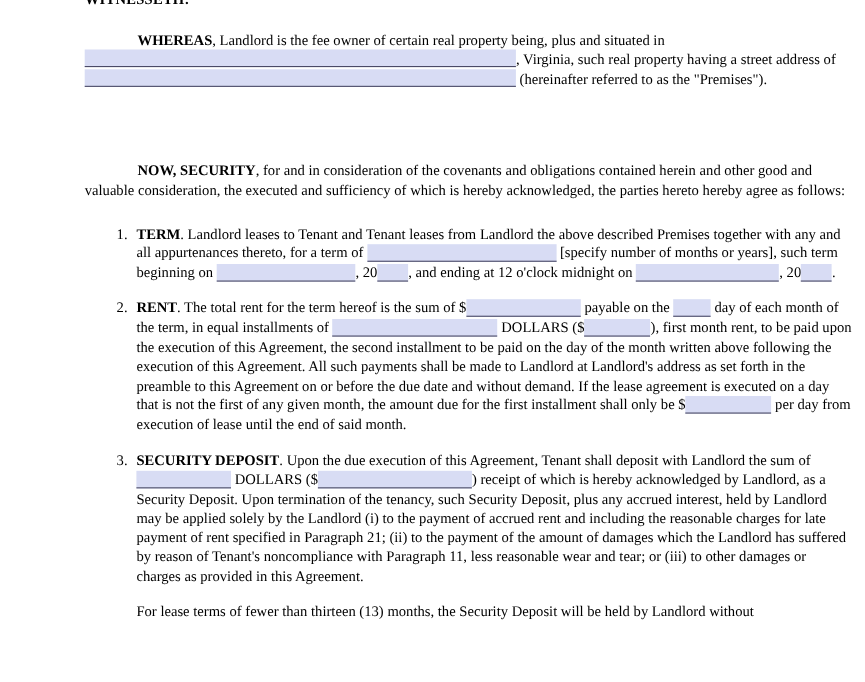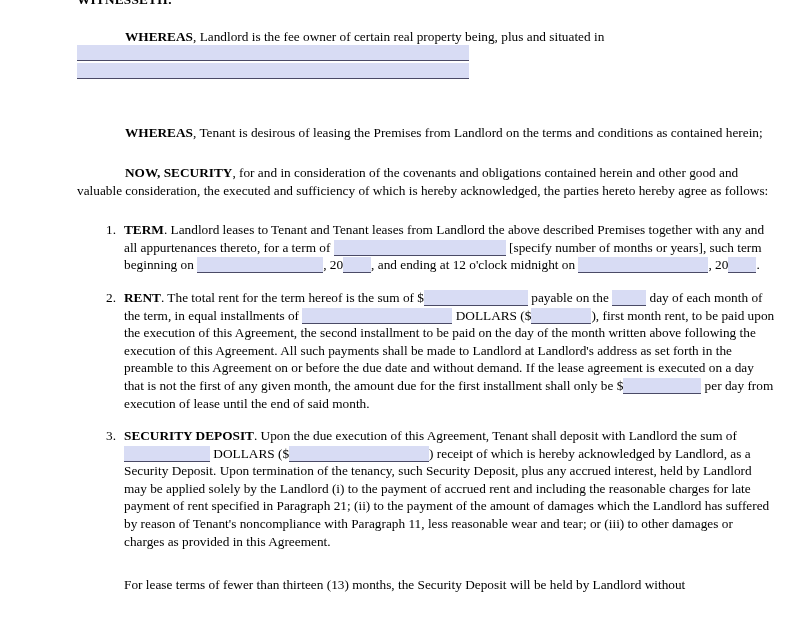--- a/index.html
+++ b/index.html
@@ -74,21 +74,21 @@
   }
   ol.terms > li .num {
     position: absolute;
     left: 100px;
     top: 0;
     width: 16px;
     text-align: right;
     font-size: 13.3px;
   }
   ol.terms > li .sub-para {
-    margin-top: 26px;
+    margin-top: 14px;
   }
 
   
   .fld {
     display: inline-block;
     position: relative;
     background: #d8dcf4;
     border-bottom: 1.1px solid #4a4a66;
     height: 15px;
     vertical-align: -3px;
@@ -121,32 +121,30 @@
 
 <div id="page">
   <div id="doc">
 
     <div class="heading-witnesseth">WITNESSETH:</div>
 
     <div class="gap-md"></div>
 
     <div class="para">
       <span class="indent"></span><b>WHEREAS</b><span>, Landlord is the fee owner of certain real property being, plus and situated in</span><br>
-      <span class="fld-line w-392"></span><br>
+      <span class="fld-line w-392"></span><span>, Virginia, such real property having a street address of</span><br>
       <span class="fld-line w-392"></span>
+      <span>(hereinafter referred to as the "Premises").</span>
     </div>
 
     <div class="gap-lg"></div>
 
 
     <div class="gap-lg"></div>
 
-    <div class="para">
-      <span class="indent"></span><b>WHEREAS</b><span>, Tenant is desirous of leasing the Premises from Landlord on the terms and conditions as contained herein;</span>
-    </div>
 
     <div class="gap-lg"></div>
 
     <div class="para">
       <span class="indent"></span><b>NOW, SECURITY</b><span>, for and in consideration of the covenants and obligations contained herein and other good and valuable consideration, the executed and sufficiency of which is hereby acknowledged, the parties hereto hereby agree as follows:</span>
     </div>
 
     <div class="gap-lg"></div>
 
     <ol class="terms">

